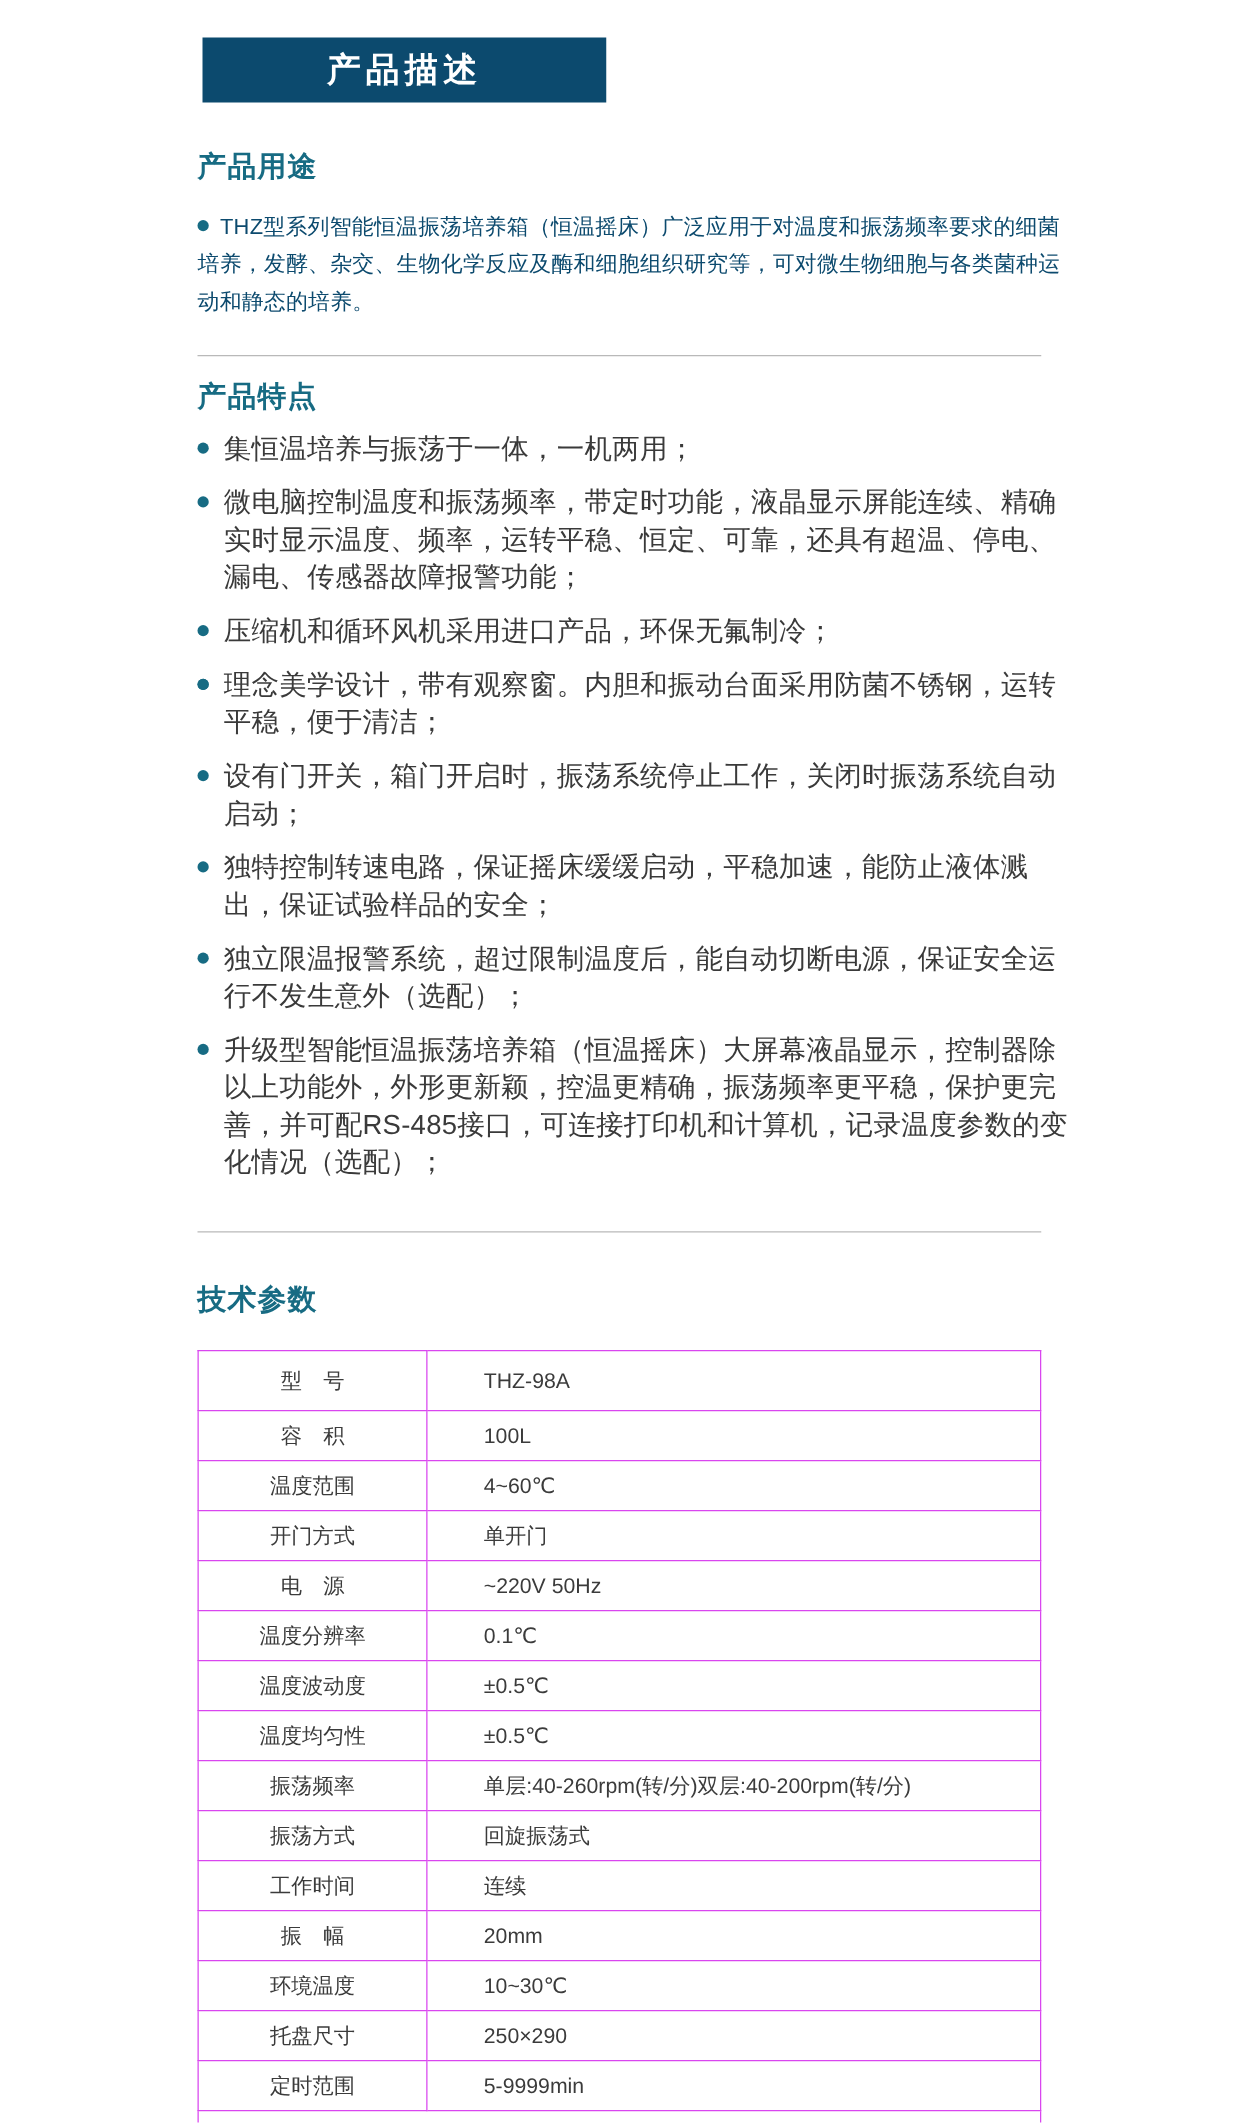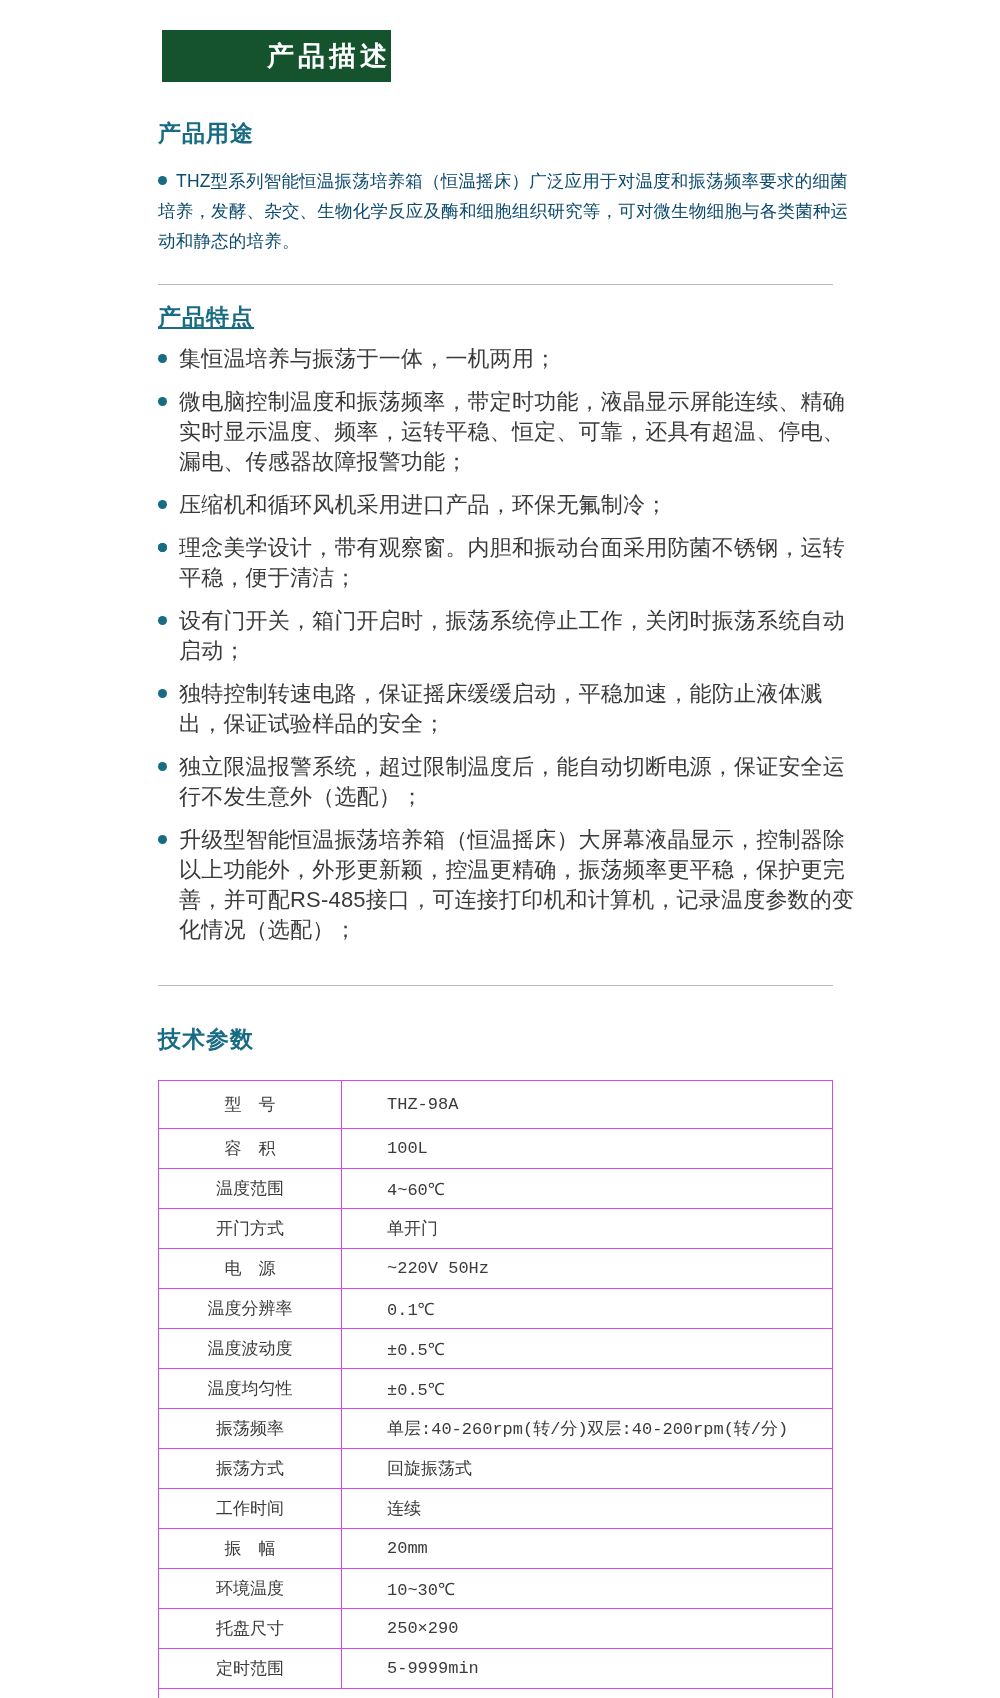--- a/index.html
+++ b/index.html
@@ -2,33 +2,33 @@
 <html><head>
 <meta charset="utf-8">
 <style>
   html,body { margin:0; padding:0; background:#ffffff; }
   body {
     width:1000px; height:1698px; position:relative; overflow:hidden;
     font-family:"Liberation Sans","DejaVu Sans",sans-serif;
     color:#3a3a3a;
   }
   .banner {
-    position:absolute; left:162px; top:30px; width:229px; height:52px;
-    background:#14532d; display:flex; align-items:center; justify-content:flex-end;
+    position:absolute; left:162px; top:30px; width:323px; height:52px;
+    background:#0c4a6e; display:flex; align-items:center; justify-content:center;
   }
   .banner-title {
     color:#ffffff; font-size:27px; font-weight:bold; letter-spacing:4px;
   }
   .content { position:absolute; left:158px; top:0; width:700px; }
   .section-heading {
     font-size:23px; font-weight:bold; color:#176b83;
     margin:0; letter-spacing:1px; line-height:30px;
   }
   .heading-usage   { margin-top:118px; }
-  .heading-features{ margin-top:17px;text-decoration:underline; }
+  .heading-features{ margin-top:17px; }
   .heading-specs   { margin-top:38px; }
   .usage-paragraph {
     margin:18px 0 0 0; font-size:17.5px; line-height:30px;
     letter-spacing:0.2px; color:#0c4a6e;
   }
   .dot {
     display:inline-block; width:9px; height:9px; border-radius:50%;
     background:#176b83;
   }
   .dot-inline { margin-right:9px; vertical-align:2px; }
@@ -45,21 +45,21 @@
     position:relative; padding-left:21px; margin-bottom:13px;
   }
   .features-list .dot { position:absolute; left:0; top:10px; }
   .specs-table {
     border-collapse:collapse; margin-top:26px; width:675px;
     font-size:17px; color:#3b3b3b; table-layout:fixed;
   }
   .specs-table td { border:1px solid #d946ef; height:39px; padding:0; }
   .specs-table tr.first-row td { height:47px; }
   .specs-table td.spec-label { width:182px; text-align:center; }
-  .specs-table td.spec-value { padding-left:45px;font-family:Liberation Mono, monospace; }
+  .specs-table td.spec-value { padding-left:45px; }
   .specs-table td.spec-note  { text-align:right; }
 </style>
 </head>
 <body>
 
 <div class="banner">
   <span class="banner-title">产品描述</span>
 </div>
 
 <div class="content">

